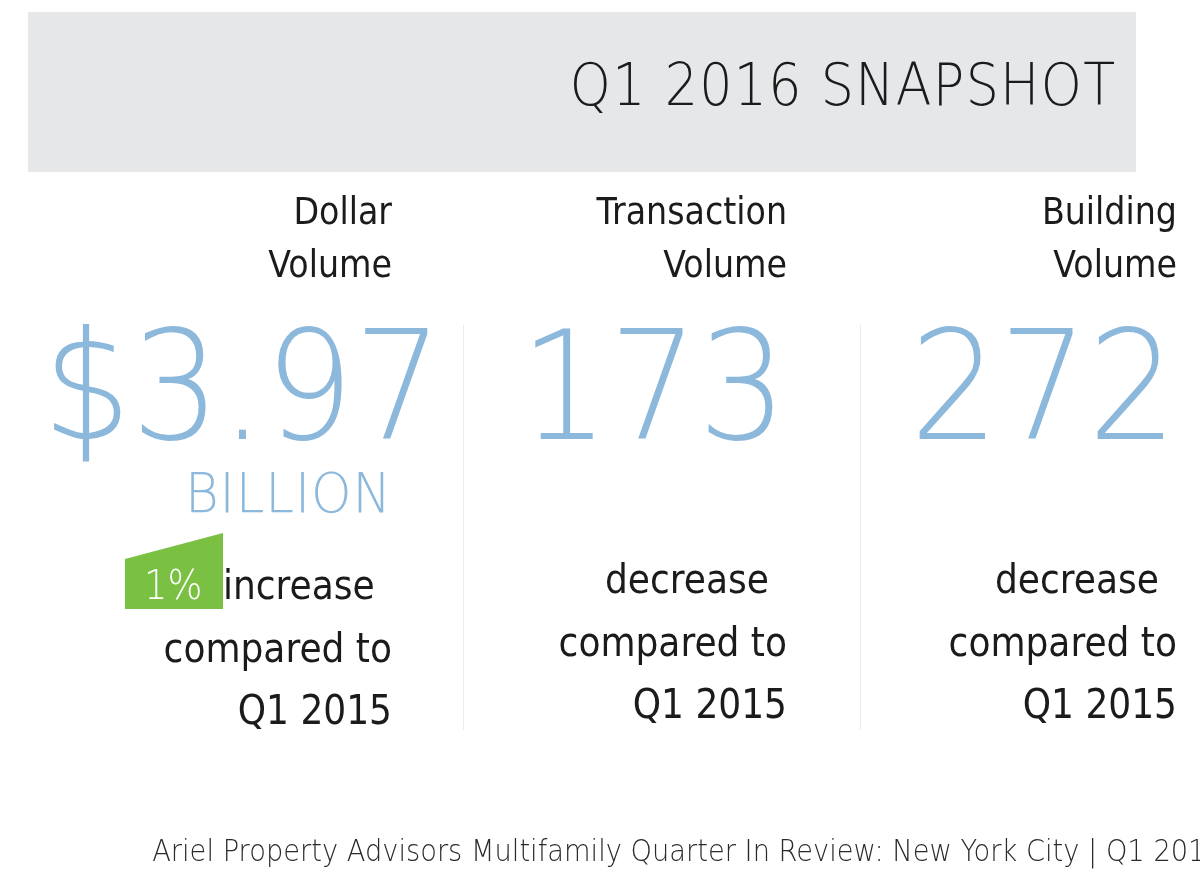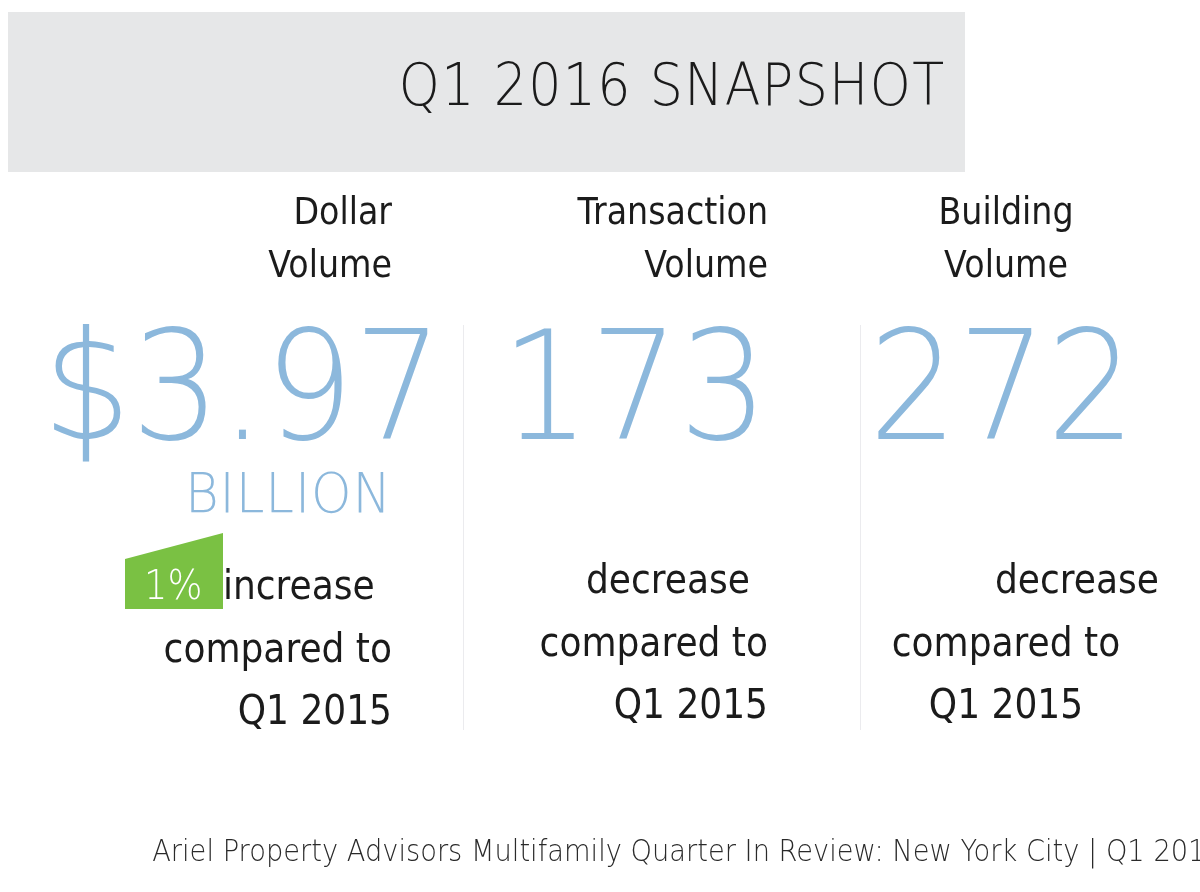--- a/index.html
+++ b/index.html
@@ -12,23 +12,23 @@
     height: 892px;
     font-family: "Liberation Sans", sans-serif;
     color: #1a1a1a;
     overflow: hidden;
     position: relative;
   }
 
   
   #header-band {
     position: absolute;
-    left: 8px;
+    left: 28px;
     top: 12px;
-    width: 957px;
+    width: 1108px;
     height: 160px;
     background: #e6e7e8;
   }
   #page-title {
     position: absolute;
     right: 20px;
     top: 44px;
     font-family: "DejaVu Sans", sans-serif;
     font-size: 58px;
     font-weight: 300;
@@ -59,22 +59,22 @@
   #divider-2 { left: 848px; }
 
   .col {
     position: absolute;
     top: 0;
     width: 380px;
     height: 620px;
     text-align: right;
   }
   #col-dollar      { left: 0px; }
-  #col-transaction { left: 376px; }
-  #col-building    { left: 785px; text-align: center; }
+  #col-transaction { left: 395px; }
+  #col-building    { left: 785px; }
 
   .col-header {
     font-family: "DejaVu Sans", sans-serif;
     font-size: 37px;
     font-weight: 400;
     line-height: 1.42;
     color: #1b1b1b;
     transform: scaleX(0.9);
     transform-origin: right top;
     padding-top: 4px;

